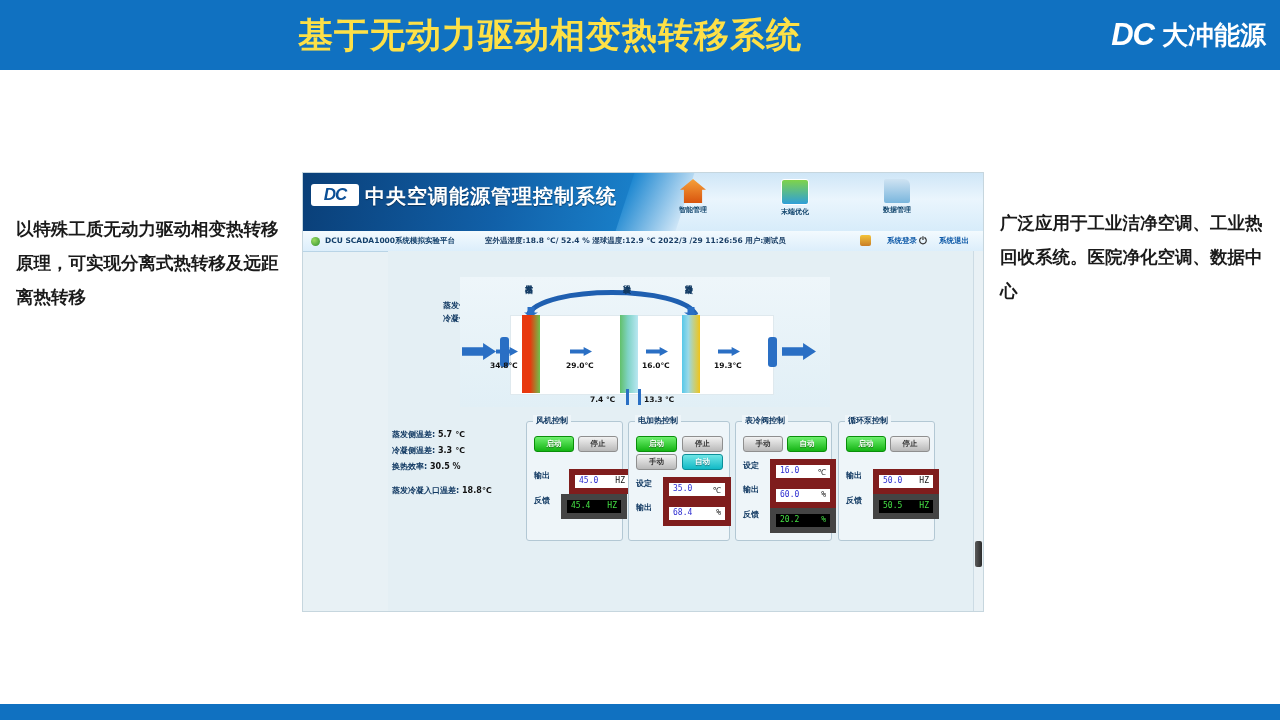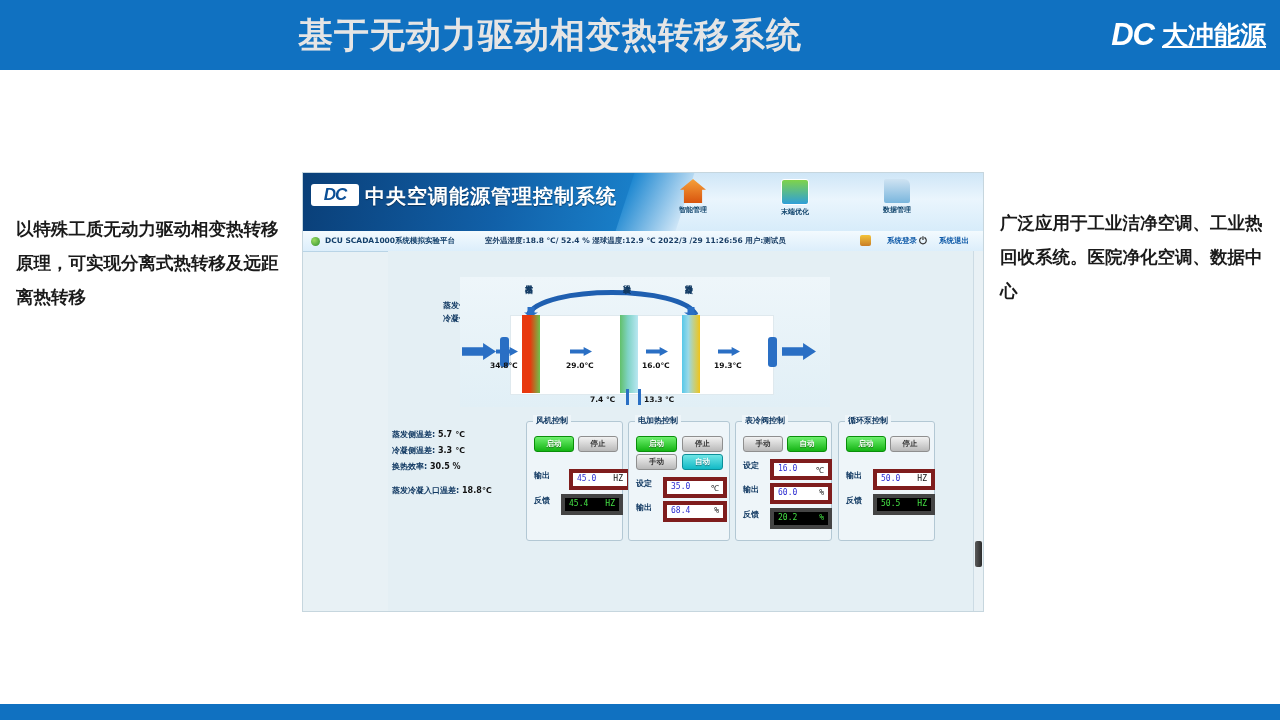--- a/index.html
+++ b/index.html
@@ -9,32 +9,32 @@
     overflow:hidden;position:relative;
   }
   
   #slide-header{
     position:absolute;left:0;top:0;width:1280px;height:70px;
     background:#1071C1;
   }
   #slide-title{
     position:absolute;left:0;top:0;width:1100px;height:70px;
     display:flex;align-items:center;justify-content:center;
-    color:#e5e5e5;font-size:35px;font-weight:bold;letter-spacing:1px;
+    color:#fde047;font-size:35px;font-weight:bold;letter-spacing:1px;
     font-family:"DejaVu Sans",sans-serif;
   }
   #brand-logo{
     position:absolute;right:14px;top:0;height:70px;
     display:flex;align-items:center;gap:8px;color:#fff;
   }
   #brand-dc{
     font-size:31px;font-weight:bold;font-style:italic;letter-spacing:-1px;
     font-family:"Liberation Sans",sans-serif;
   }
-  #brand-cn{font-size:26px;font-weight:bold;font-family:"DejaVu Sans",sans-serif;text-decoration:underline;}
+  #brand-cn{font-size:26px;font-weight:bold;font-family:"DejaVu Sans",sans-serif;}
   #slide-footer{
     position:absolute;left:0;bottom:0;width:1280px;height:16px;background:#1071C1;
   }
 
   
   .side-caption{
     position:absolute;font-size:17.5px;font-weight:bold;color:#1a1a1a;
     line-height:34px;font-family:"DejaVu Sans",sans-serif;
   }
   #caption-left{left:16px;top:212px;width:272px;}
@@ -203,21 +203,21 @@
   .btn-green{background:linear-gradient(180deg,#6ef06e,#14b414);color:#ffffff;border-color:#0a8f0a;
     text-shadow:0 1px 1px rgba(0,0,0,.45);}
   .btn-cyan{background:linear-gradient(180deg,#6fe6e6,#12b9c6);color:#ffffff;border-color:#0b8f99;
     text-shadow:0 1px 1px rgba(0,0,0,.45);}
   .btn-gray{background:linear-gradient(180deg,#f2f2f2,#b9b9b9);color:#333;border-color:#8f8f8f;}
   .fld-label{
     position:absolute;font-size:8px;color:#123a63;font-weight:bold;
     font-family:"DejaVu Sans",sans-serif;
   }
   .fld-box{
-    position:absolute;height:13px;border:4px solid #7f1d1d;background:#ffffff;
+    position:absolute;height:13px;border:6px solid #7f1d1d;background:#ffffff;
     font-family:"DejaVu Sans Mono",monospace;font-size:8px;color:#2b2bd0;
   }
   .fld-box.dark{background:#000000;color:#45e045;border-color:#444;}
   .fld-box .v{position:absolute;left:4px;top:1px;}
   .fld-box .u{position:absolute;right:4px;top:1px;color:#111;}
   .fld-box.dark .u{color:#45e045;}
 
   
   #canvas-scroll{
     position:absolute;right:0;top:78px;width:9px;height:360px;

